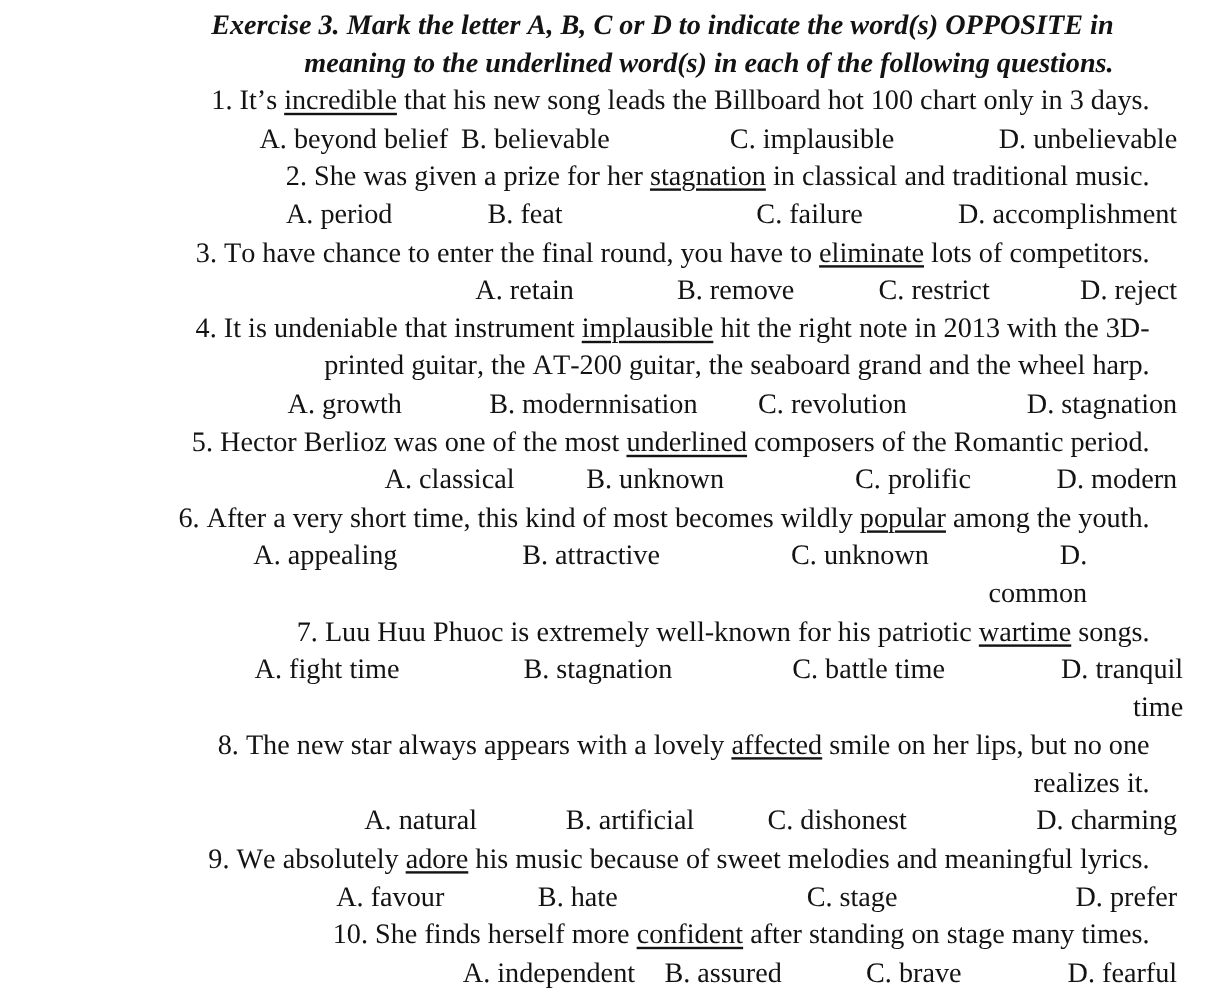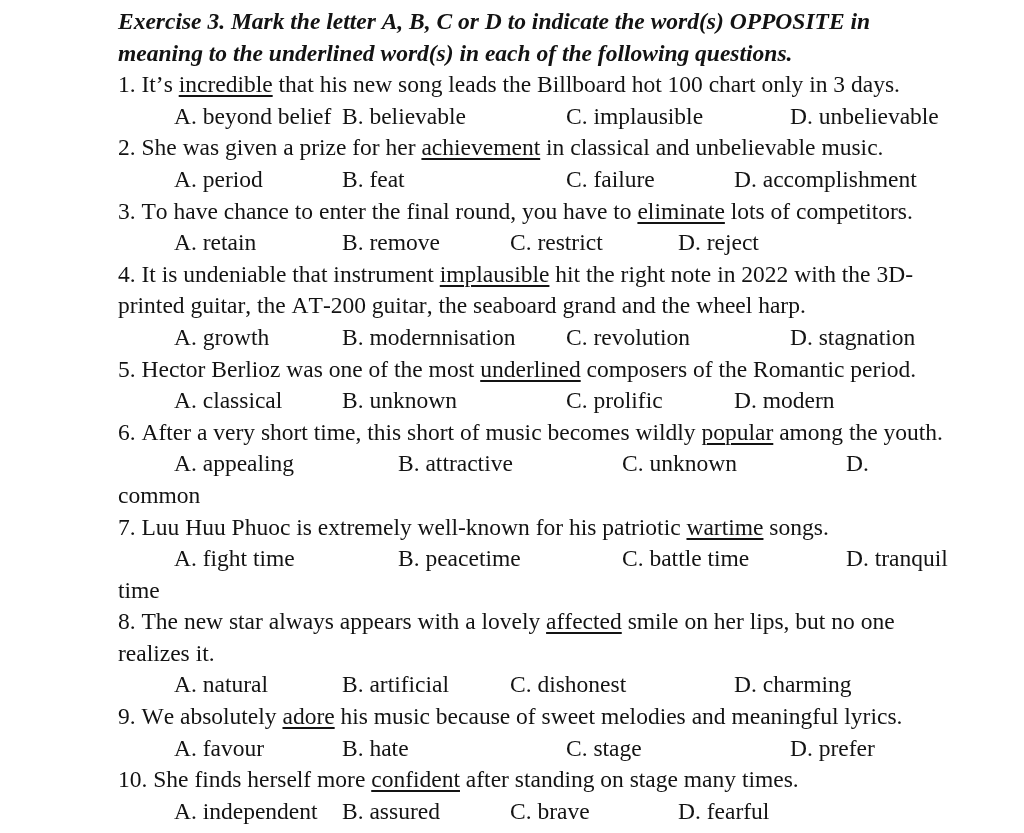--- a/index.html
+++ b/index.html
@@ -12,81 +12,82 @@
     width: 1024px; height: 833px;
     padding: 6px 0 0 118px;
     font-family: "Liberation Serif", "DejaVu Serif", serif;
     font-size: 23.5px;
     line-height: 31.6px;
     color: #131313;
     font-kerning: none;
     font-variant-ligatures: none;
     text-rendering: optimizeSpeed;
   }
-  p { margin: 0; }
+  p { margin: 0; text-align: right; }
   .heading {
     font-weight: bold;
     font-style: italic;
     max-width: 810px;
   }
   .q-text { max-width: 840px; }
   .u {
     text-decoration: underline;
     text-decoration-thickness: 1.5px;
     text-underline-offset: 3px;
   }
   .opts {
     white-space: pre-wrap;
     -moz-tab-size: 56px;
     tab-size: 56px;
     max-width: 845px;
+    margin-left: 18px;
   }
   .opts.narrow { max-width: 770px; font-family: Liberation Serif, serif; }
   .opts.wide   { max-width: 850px; }
 </style>
 </head>
 <body>
 
 <div class="page">
 
   <p class="heading">Exercise 3. Mark the letter A, B, C or D to indicate the word(s) OPPOSITE in meaning to the underlined word(s) in each of the following questions.</p>
 
   <div>
     <p class="q-text"><span class="q-num">1.</span> <span>It’s </span><span class="u">incredible</span><span> that his new song leads the Billboard hot 100 chart only in 3 days.</span></p>
     <p class="opts">	<span>A. beyond belief</span>	<span>B. believable</span>		<span>C. implausible</span>		<span>D. unbelievable</span></p>
   </div>
 
   <div>
-    <p class="q-text"><span class="q-num">2.</span> <span>She was given a prize for her </span><span class="u">achievement</span><span> in classical and unbelievable music.</span></p>
+    <p class="q-text"><span class="q-num">2.</span> <span>She was given a prize for her </span><span class="u">stagnation</span><span> in classical and traditional music.</span></p>
     <p class="opts">	<span>A. period</span>		<span>B. feat</span>			<span>C. failure</span>		<span>D. accomplishment</span></p>
   </div>
 
   <div>
     <p class="q-text"><span class="q-num">3.</span> <span>To have chance to enter the final round, you have to </span><span class="u">eliminate</span><span> lots of competitors.</span></p>
     <p class="opts">	<span>A. retain</span>		<span>B. remove</span>		<span>C. restrict</span>		<span>D. reject</span></p>
   </div>
 
   <div>
-    <p class="q-text"><span class="q-num">4.</span> <span>It is undeniable that instrument </span><span class="u">implausible</span><span> hit the right note in 2022 with the 3D-printed guitar, the AT-200 guitar, the seaboard grand and the wheel harp.</span></p>
+    <p class="q-text"><span class="q-num">4.</span> <span>It is undeniable that instrument </span><span class="u">implausible</span><span> hit the right note in 2013 with the 3D-printed guitar, the AT-200 guitar, the seaboard grand and the wheel harp.</span></p>
     <p class="opts">	<span>A. growth</span>		<span>B. modernnisation</span>	<span>C. revolution</span>		<span>D. stagnation</span></p>
   </div>
 
   <div>
     <p class="q-text"><span class="q-num">5.</span> <span>Hector Berlioz was one of the most </span><span class="u">underlined</span><span> composers of the Romantic period.</span></p>
     <p class="opts">	<span>A. classical</span>		<span>B. unknown</span>		<span>C. prolific</span>		<span>D. modern</span></p>
   </div>
 
   <div>
-    <p class="q-text"><span class="q-num">6.</span> <span>After a very short time, this short of music becomes wildly </span><span class="u">popular</span><span> among the youth.</span></p>
+    <p class="q-text"><span class="q-num">6.</span> <span>After a very short time, this kind of most becomes wildly </span><span class="u">popular</span><span> among the youth.</span></p>
     <p class="opts narrow">	<span>A. appealing</span>		<span>B. attractive</span>		<span>C. unknown</span>		<span>D. common</span></p>
   </div>
 
   <div>
     <p class="q-text"><span class="q-num">7.</span> <span>Luu Huu Phuoc is extremely well-known for his patriotic </span><span class="u">wartime</span><span> songs.</span></p>
-    <p class="opts wide">	<span>A. fight time</span>		<span>B. peacetime</span>		<span>C. battle time</span>		<span>D. tranquil time</span></p>
+    <p class="opts wide">	<span>A. fight time</span>		<span>B. stagnation</span>		<span>C. battle time</span>		<span>D. tranquil time</span></p>
   </div>
 
   <div>
     <p class="q-text"><span class="q-num">8.</span> <span>The new star always appears with a lovely </span><span class="u">affected</span><span> smile on her lips, but no one realizes it.</span></p>
     <p class="opts">	<span>A. natural</span>		<span>B. artificial</span>		<span>C. dishonest</span>		<span>D. charming</span></p>
   </div>
 
   <div>
     <p class="q-text"><span class="q-num">9.</span> <span>We absolutely </span><span class="u">adore</span><span> his music because of sweet melodies and meaningful lyrics.</span></p>
     <p class="opts">	<span>A. favour</span>		<span>B. hate</span>			<span>C. stage</span>			<span>D. prefer</span></p>

